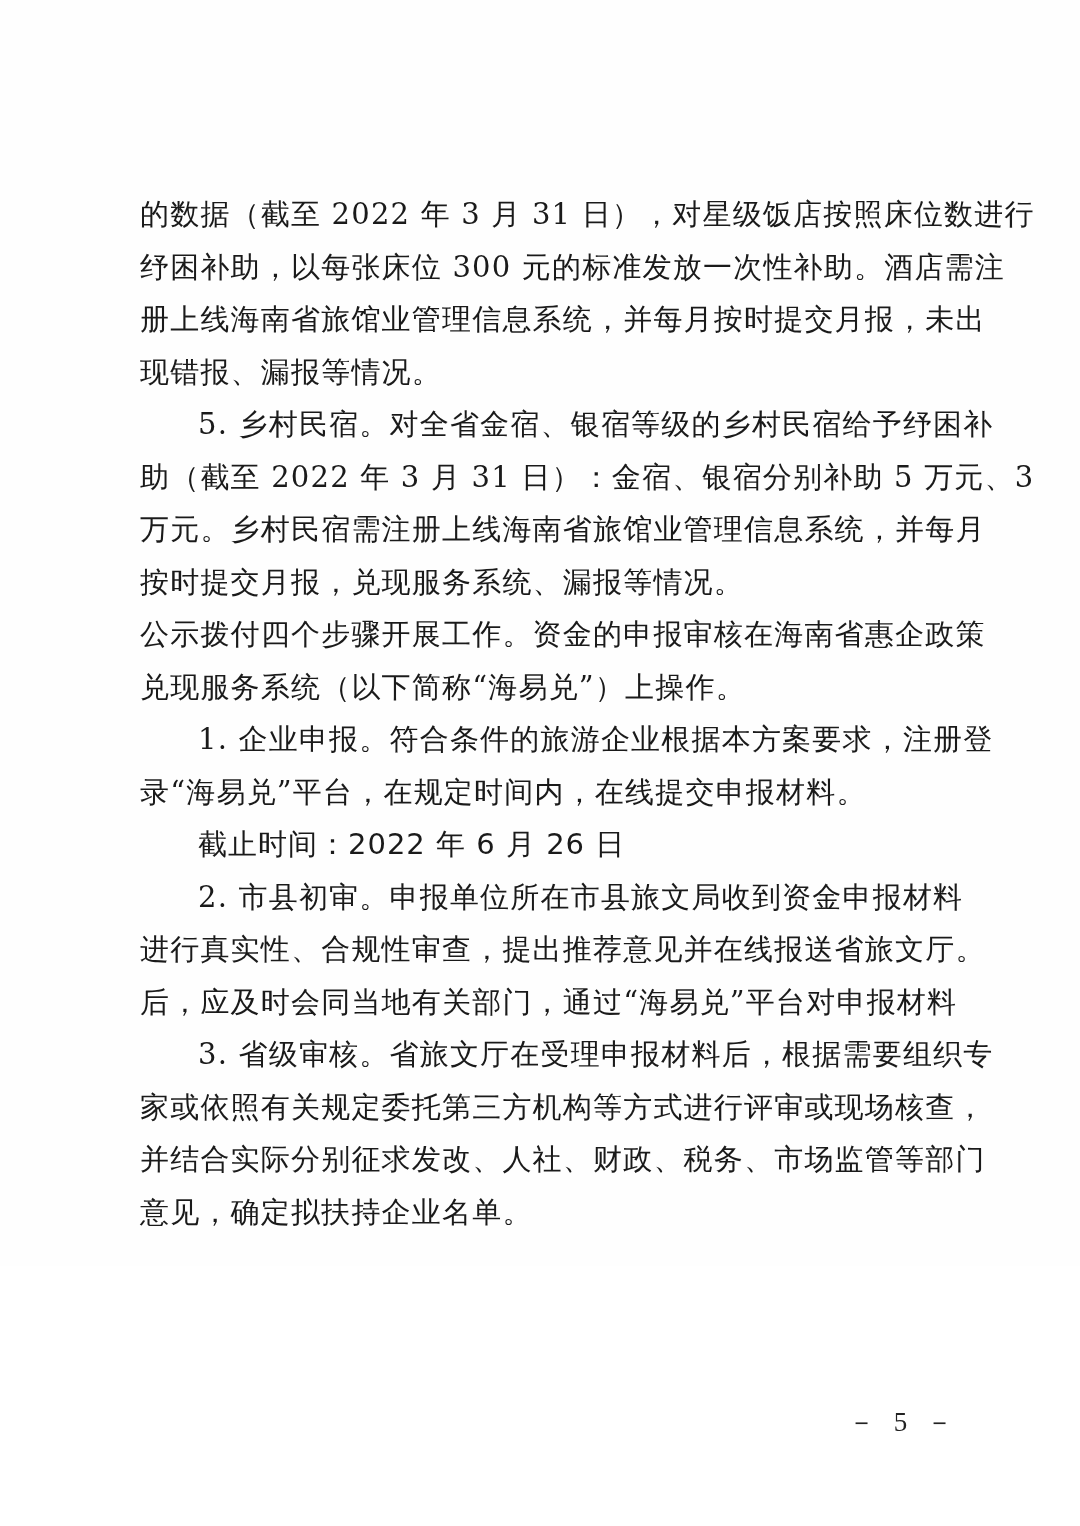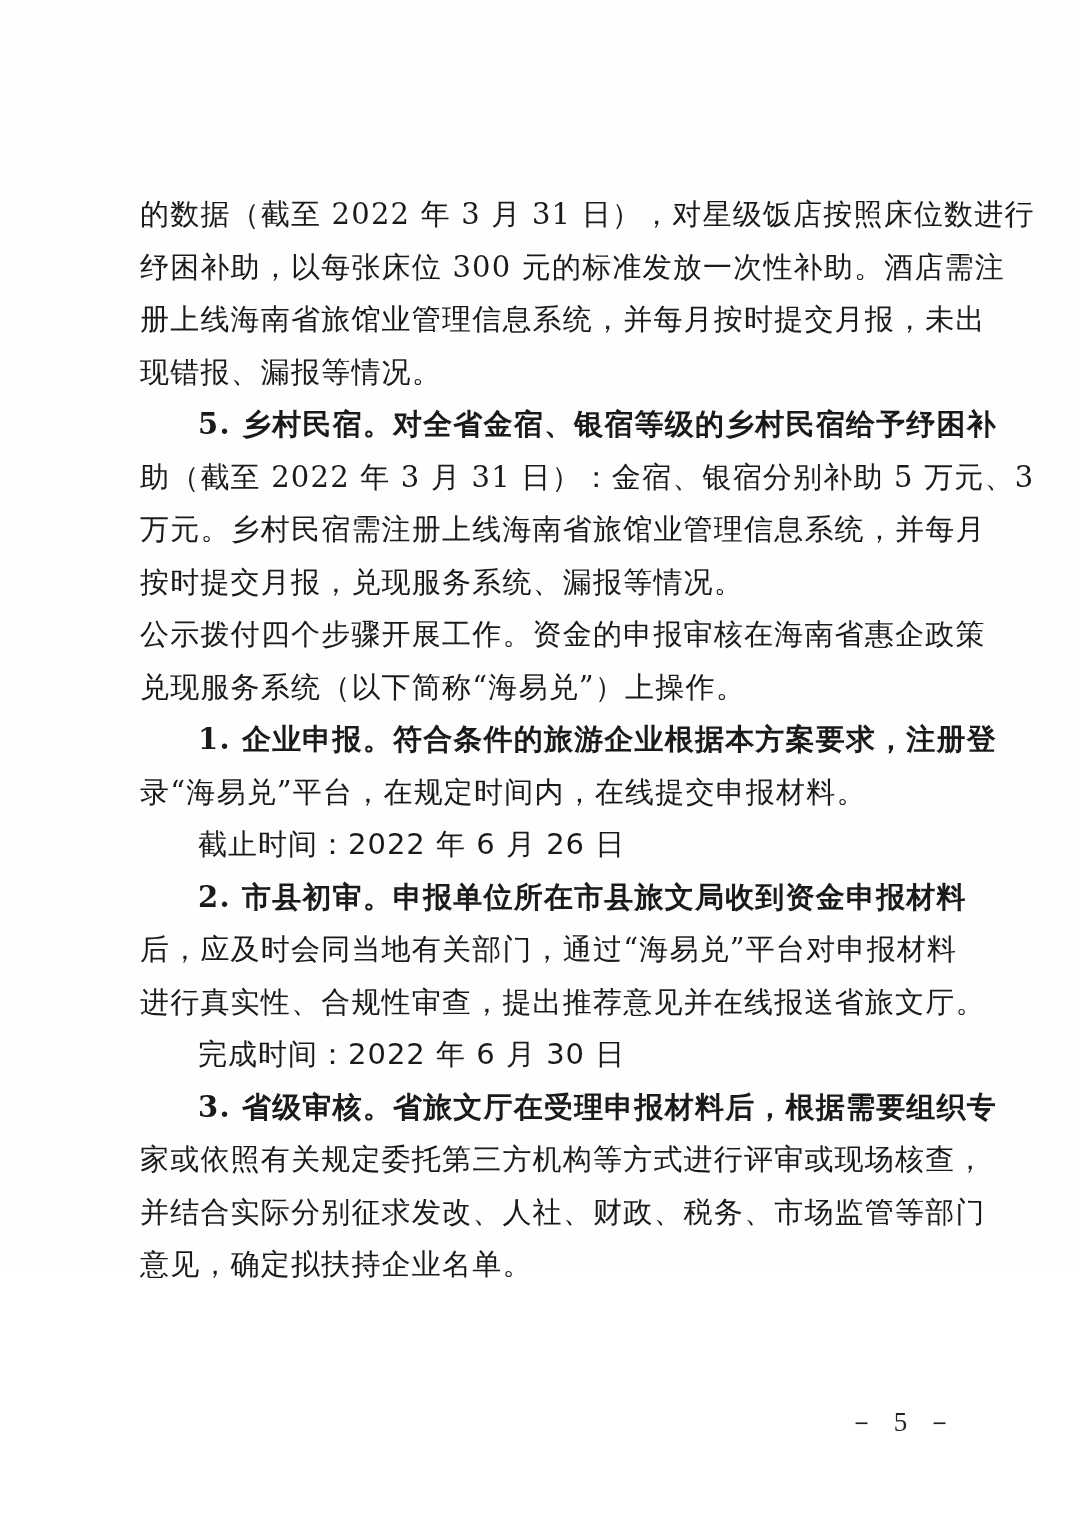--- a/index.html
+++ b/index.html
@@ -35,21 +35,20 @@
       white-space: nowrap;
       letter-spacing: 1.2px;
       text-align: justify;
       text-align-last: justify;
     }
     .line.last {
       text-align-last: left;
     }
     .indent {
       padding-left: 58px;
-      font-weight: bold;
     }
     .bold {
       font-weight: normal;
       font-family: "DejaVu Sans", "Liberation Sans", sans-serif;
       letter-spacing: 1px;
     }
     .page-number {
       position: absolute;
       left: 848px;
       top: 1404px;
@@ -88,27 +87,24 @@
       <div class="line indent">1. 企业申报。符合条件的旅游企业根据本方案要求，注册登</div>
       <div class="line last">录“海易兑”平台，在规定时间内，在线提交申报材料。</div>
     </div>
 
     <div>
       <div class="line indent last bold">截止时间：2022 年 6 月 26 日</div>
     </div>
 
     <div>
       <div class="line indent">2. 市县初审。申报单位所在市县旅文局收到资金申报材料</div>
+      <div class="line last">进行真实性、合规性审查，提出推荐意见并在线报送省旅文厅。</div>
       <div class="line">后，应及时会同当地有关部门，通过“海易兑”平台对申报材料</div>
-      <div class="line last">进行真实性、合规性审查，提出推荐意见并在线报送省旅文厅。</div>
     </div>
 
-    <div>
-      <div class="line indent last bold">完成时间：2022 年 6 月 30 日</div>
-    </div>
 
     <div>
       <div class="line indent">3. 省级审核。省旅文厅在受理申报材料后，根据需要组织专</div>
       <div class="line">家或依照有关规定委托第三方机构等方式进行评审或现场核查，</div>
       <div class="line">并结合实际分别征求发改、人社、财政、税务、市场监管等部门</div>
       <div class="line last">意见，确定拟扶持企业名单。</div>
     </div>
 
   </div>
 

